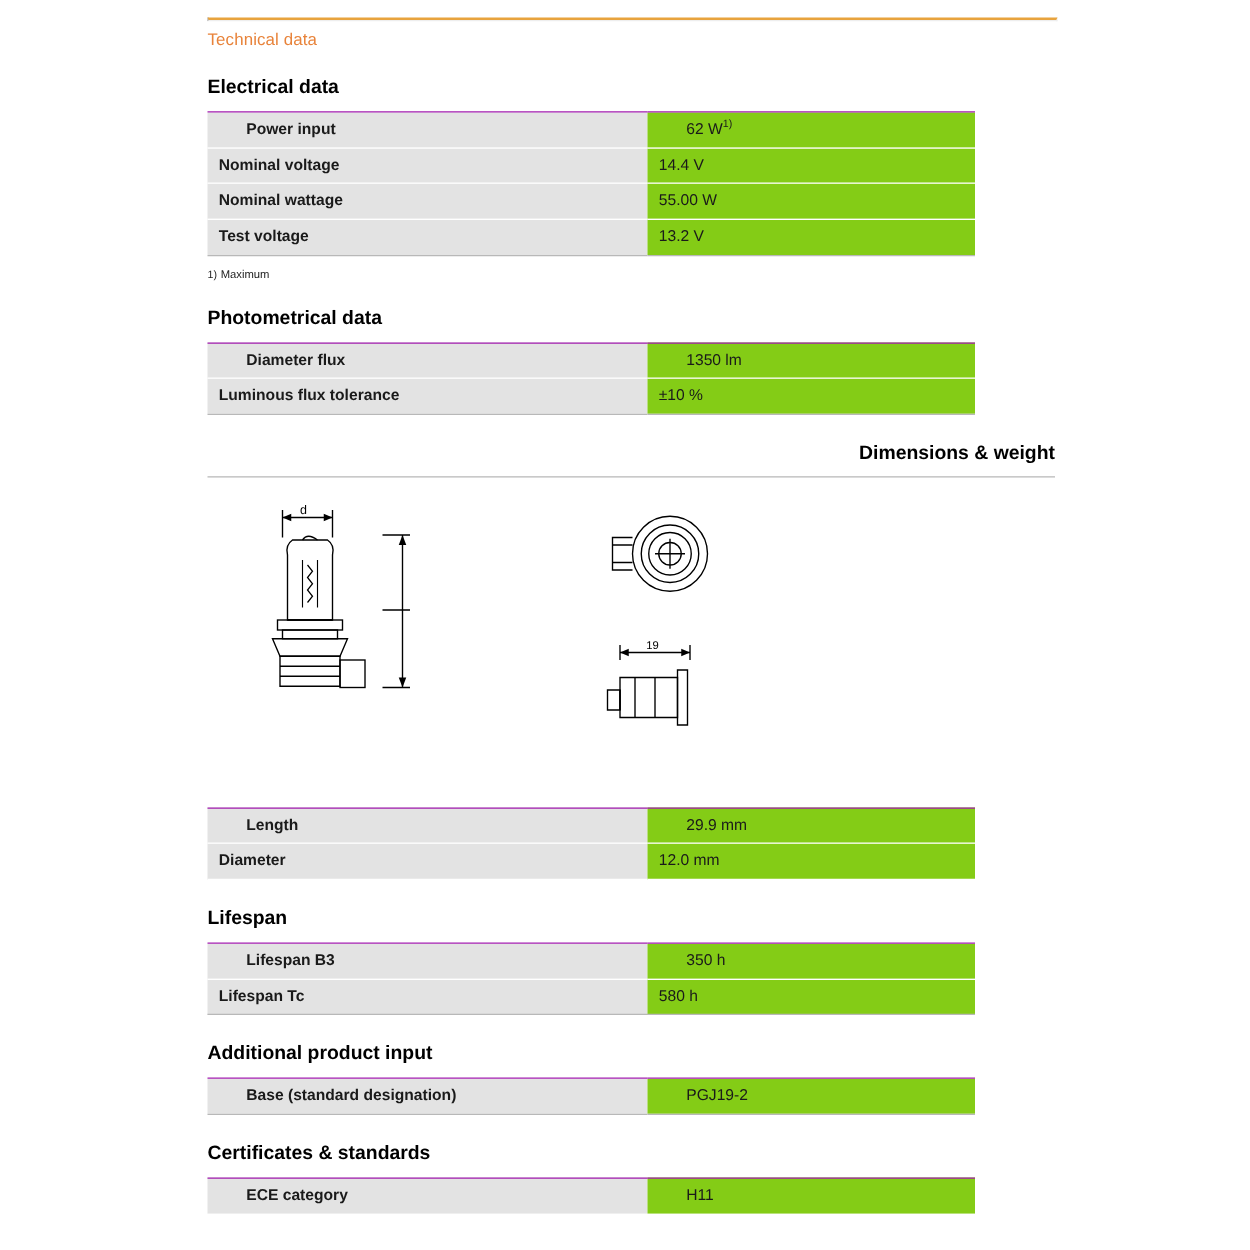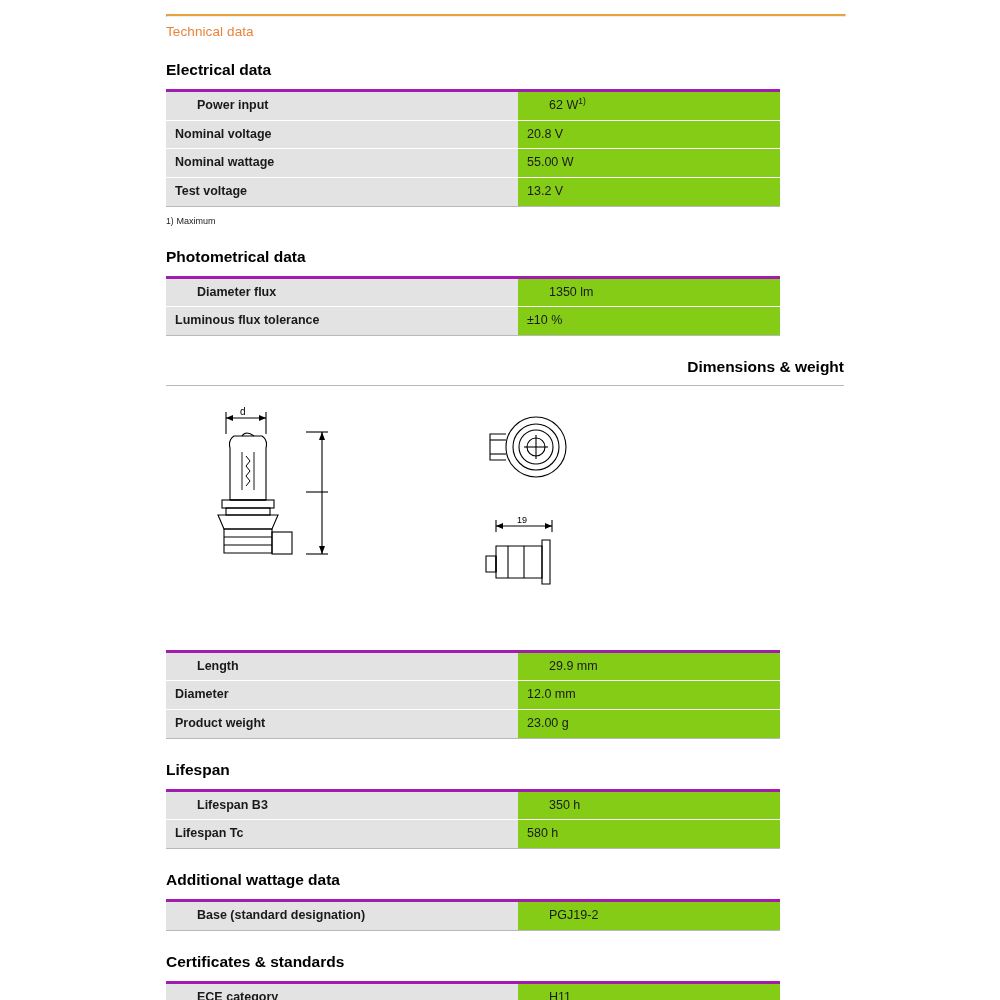--- a/index.html
+++ b/index.html
@@ -68,21 +68,21 @@
     width: 311px;
     background: #e3e3e3;
     font-weight: bold;
     color: #1a1a1a;
   }
   table.spec td.value {
     background: #84cc16;
     color: #1a1a1a;
   }
   table.spec .toprule td {
-    border-top: 3px solid #a21caf;
+    border-top: 1px solid #a21caf;
     padding-left: 31px;
   }
   table.spec .botrule td {
     border-bottom: 1px solid #b8b8b8;
   }
   sup.fn {
     font-size: 8.5px;
     vertical-align: super;
     line-height: 0;
   }
@@ -123,21 +123,21 @@
 
     <h2 class="block-title">Electrical data</h2>
     <table class="spec">
       <tbody>
         <tr class="toprule">
           <td class="label">Power input</td>
           <td class="value"><span>62 W</span><sup class="fn">1)</sup></td>
         </tr>
         <tr>
           <td class="label">Nominal voltage</td>
-          <td class="value">20.8 V</td>
+          <td class="value">14.4 V</td>
         </tr>
         <tr>
           <td class="label">Nominal wattage</td>
           <td class="value">55.00 W</td>
         </tr>
         <tr class="botrule">
           <td class="label">Test voltage</td>
           <td class="value">13.2 V</td>
         </tr>
       </tbody>
@@ -237,42 +237,38 @@
     <table class="spec tbl-wrap">
       <tbody>
         <tr class="toprule">
           <td class="label">Length</td>
           <td class="value">29.9 mm</td>
         </tr>
         <tr>
           <td class="label">Diameter</td>
           <td class="value">12.0 mm</td>
         </tr>
-        <tr class="botrule">
-          <td class="label">Product weight</td>
-          <td class="value">23.00 g</td>
-        </tr>
       </tbody>
     </table>
 
     <h2 class="block-title">Lifespan</h2>
     <table class="spec">
       <tbody>
         <tr class="toprule">
           <td class="label">Lifespan B3</td>
           <td class="value">350 h</td>
         </tr>
         <tr class="botrule">
           <td class="label">Lifespan Tc</td>
           <td class="value">580 h</td>
         </tr>
       </tbody>
     </table>
 
-    <h2 class="block-title">Additional wattage data</h2>
+    <h2 class="block-title">Additional product input</h2>
     <table class="spec">
       <tbody>
         <tr class="toprule botrule">
           <td class="label">Base (standard designation)</td>
           <td class="value">PGJ19-2</td>
         </tr>
       </tbody>
     </table>
 
     <h2 class="block-title">Certificates &amp; standards</h2>

